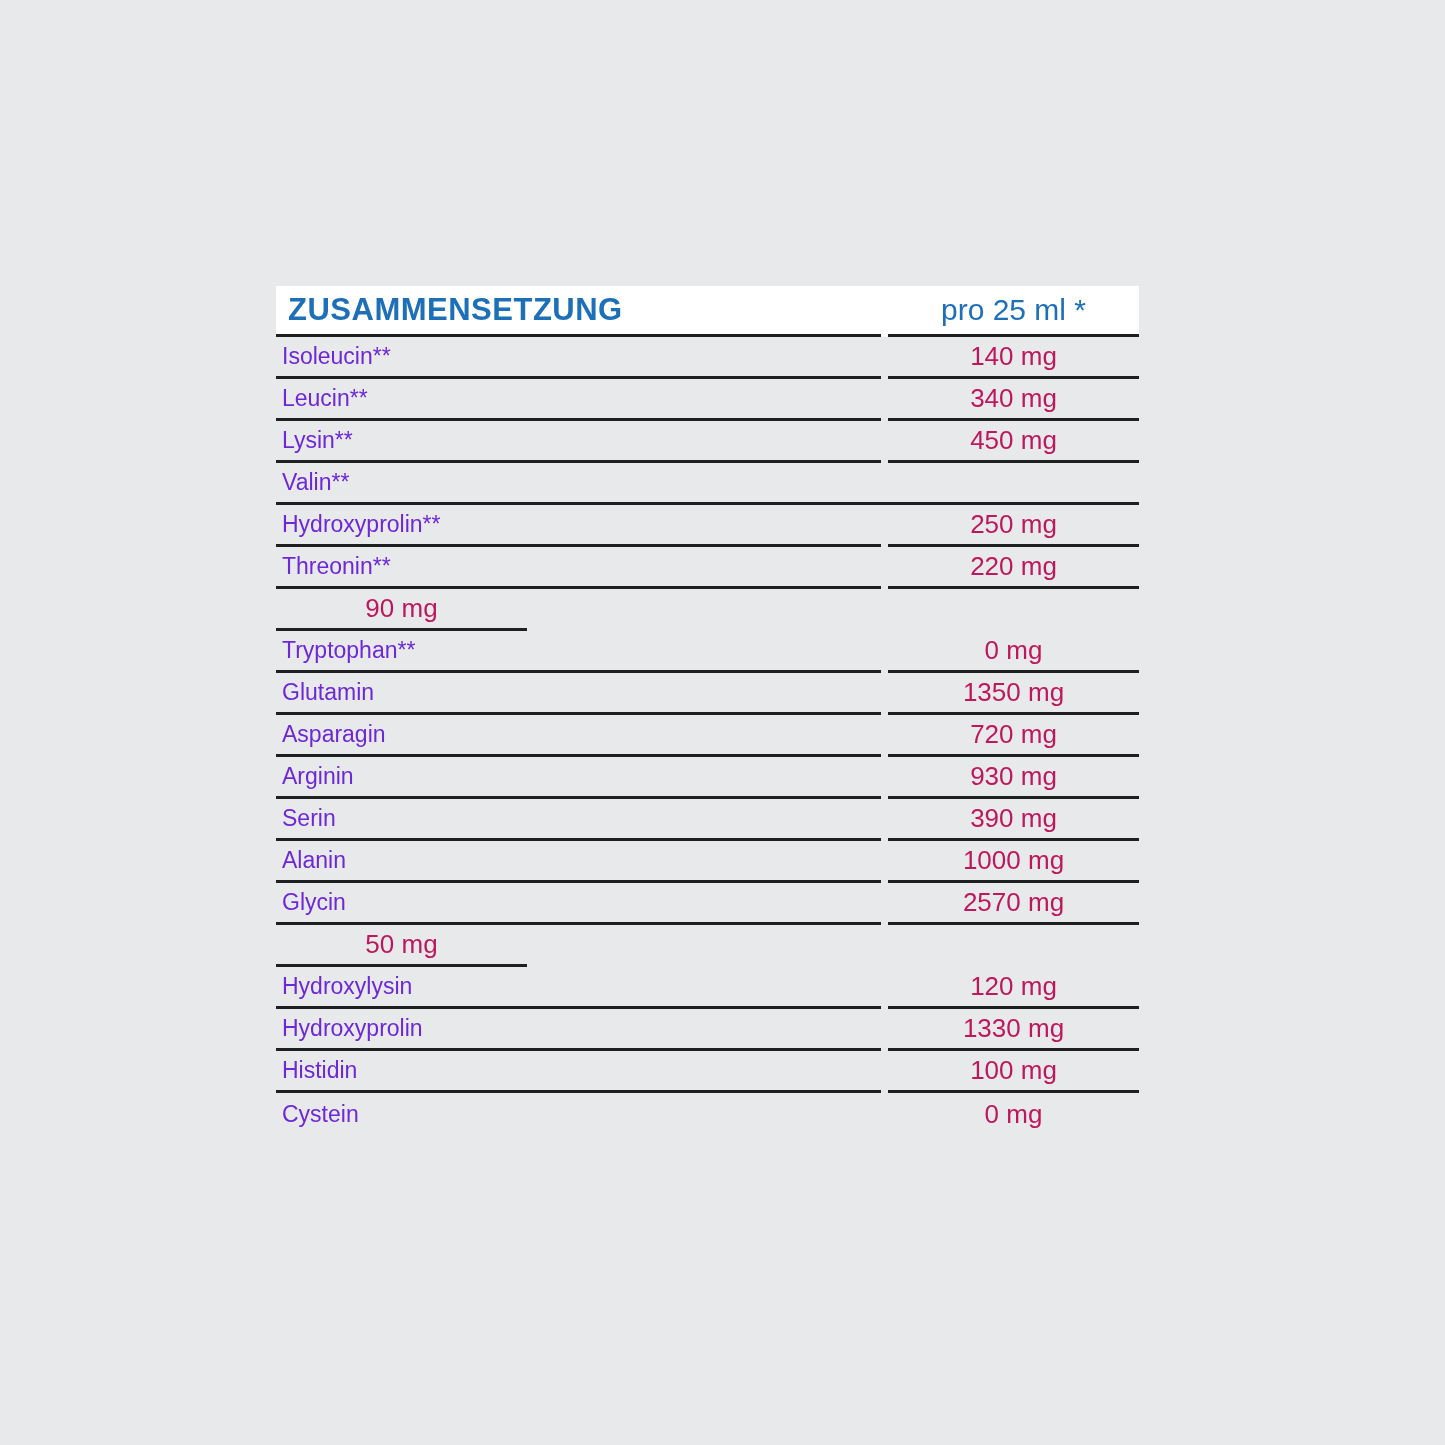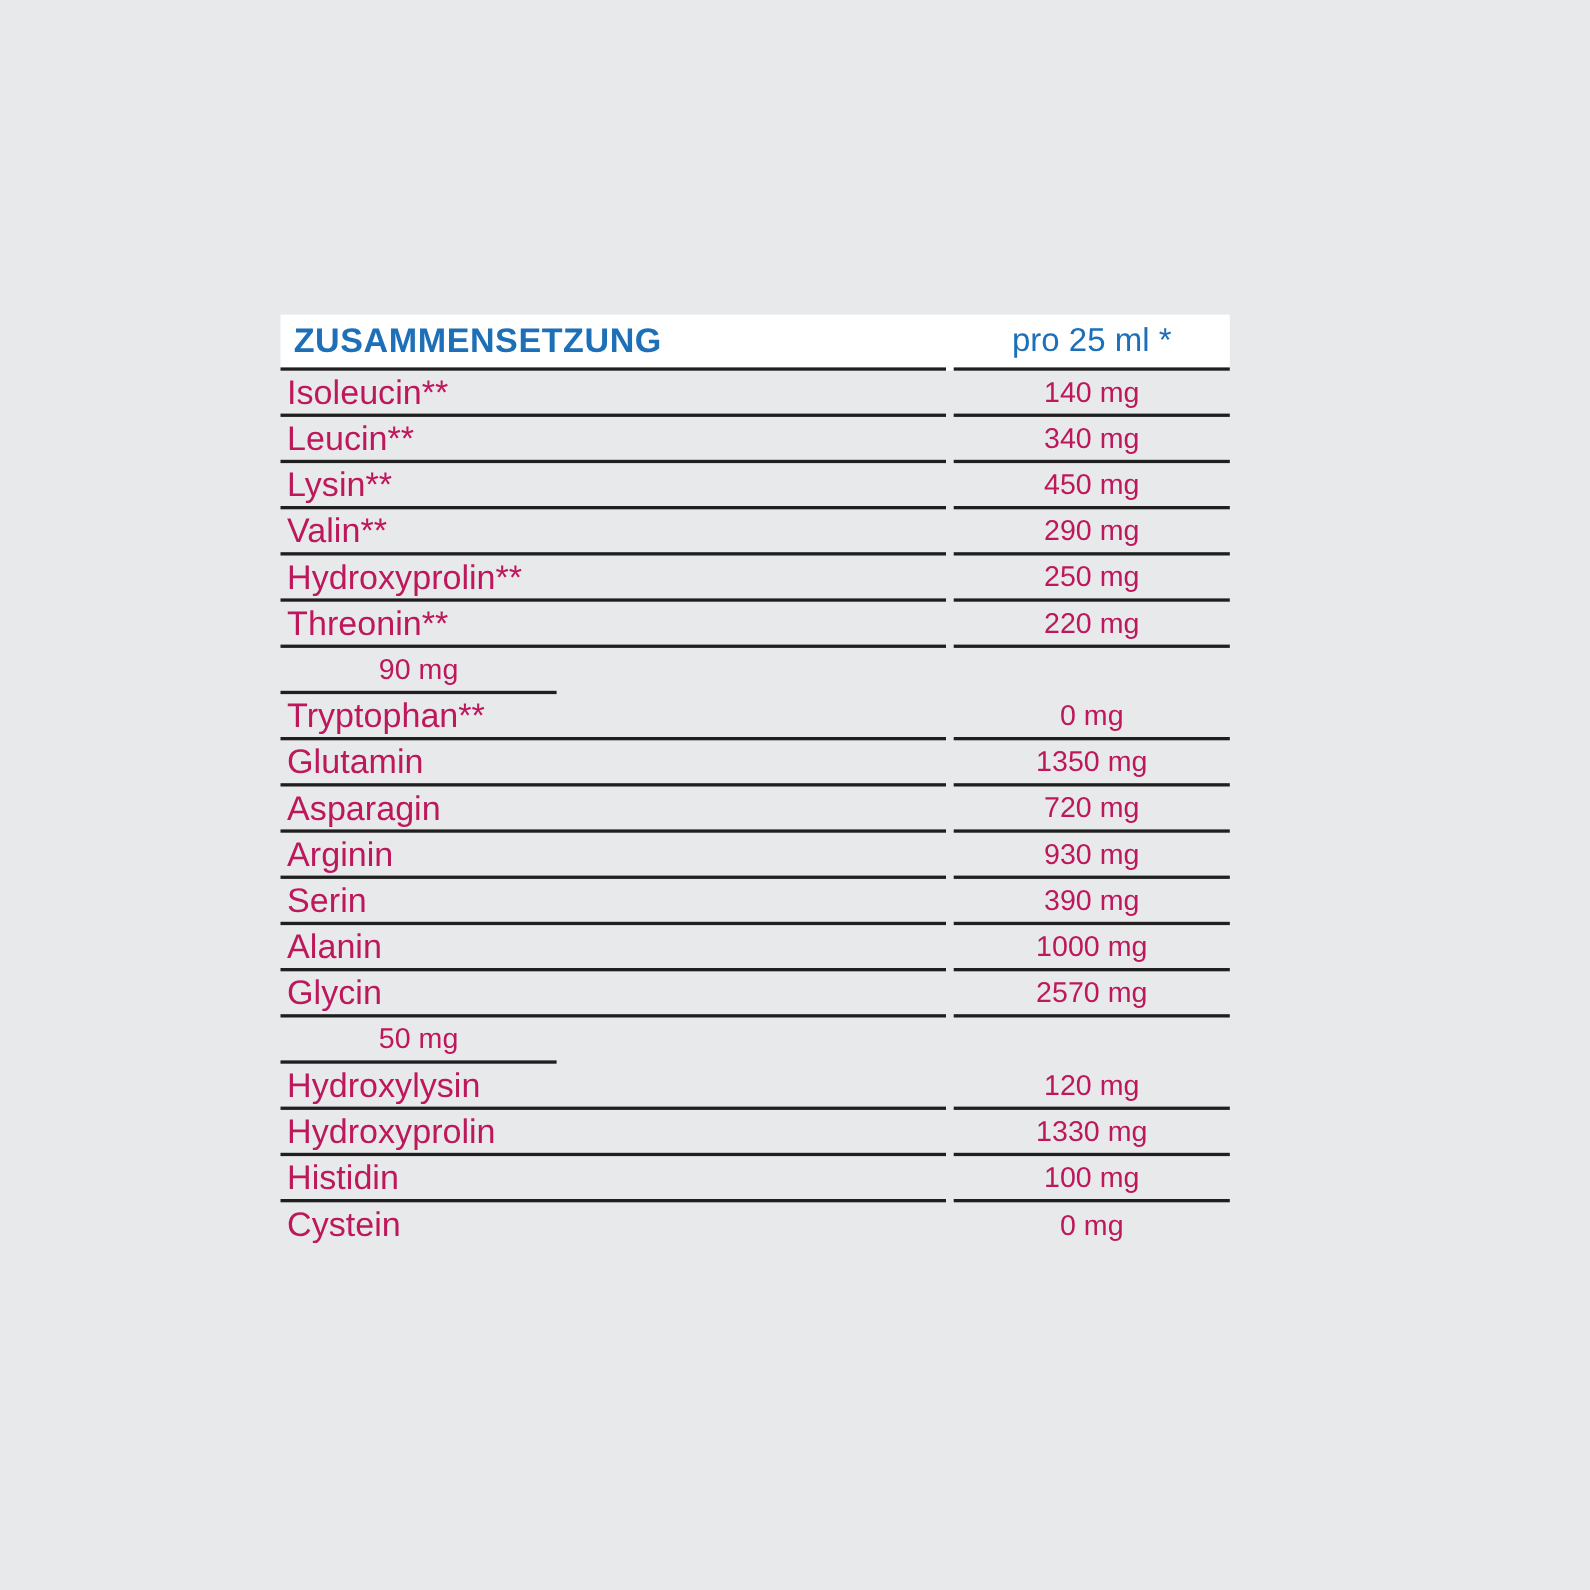--- a/index.html
+++ b/index.html
@@ -5,21 +5,21 @@
   html, body { margin: 0; padding: 0; }
   body {
     width: 1445px; height: 1445px;
     background: #e8e9eb;
     font-family: "Liberation Sans", sans-serif;
     overflow: hidden;
     position: relative;
   }
   .table-wrap {
     position: absolute;
-    left: 255px; top: 286px;
+    left: 276px; top: 286px;
     width: 863px;
   }
   .hdr {
     display: flex;
     column-gap: 7px;
     background: #ffffff;
     height: 51px;
   }
   .hdr .cell { border-bottom: 3px solid #1f1f1f; }
   .hdr-title {
@@ -42,22 +42,22 @@
     display: flex;
     column-gap: 7px;
     height: 42px;
   }
   .row .cell { border-bottom: 3px solid #1f1f1f; }
   .row.last .cell { border-bottom: none; }
   .row .name {
     flex: 1 1 auto;
     display: flex; align-items: center;
     padding-left: 6px;
-    font-size: 31px;
-    color: #be185d;
+    font-size: 23px;
+    color: #6d28d9;
   }
   .row .value {
     width: 251px;
     display: flex; align-items: center; justify-content: center;
     font-size: 26px;
     color: #be185d;
   }
 </style>
 </head>
 <body>
@@ -76,21 +76,20 @@
   <div class="row">
     <div class="cell name">Leucin**</div>
     <div class="cell value">340 mg</div>
   </div>
   <div class="row">
     <div class="cell name">Lysin**</div>
     <div class="cell value">450 mg</div>
   </div>
   <div class="row">
     <div class="cell name">Valin**</div>
-    <div class="cell value">290 mg</div>
   </div>
   <div class="row">
     <div class="cell name">Hydroxyprolin**</div>
     <div class="cell value">250 mg</div>
   </div>
   <div class="row">
     <div class="cell name">Threonin**</div>
     <div class="cell value">220 mg</div>
   </div>
   <div class="row">

